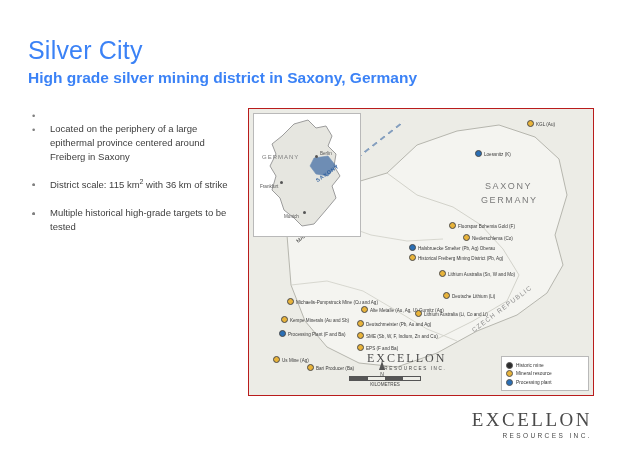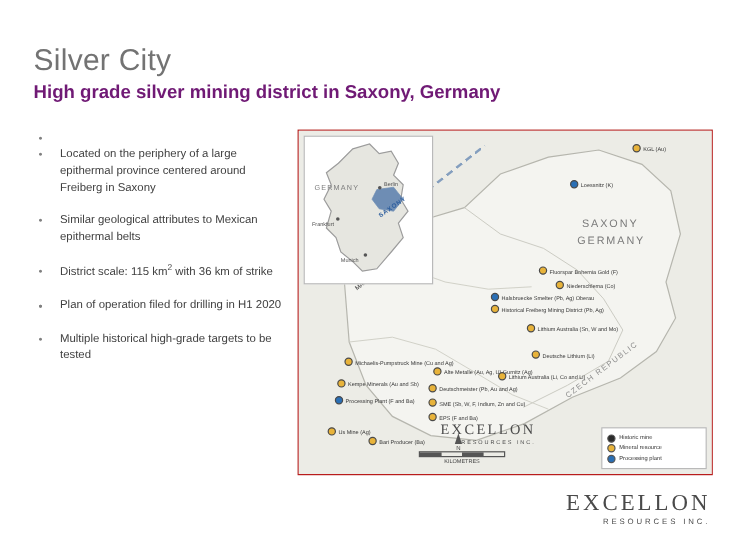--- a/index.html
+++ b/index.html
@@ -19,30 +19,30 @@
     left: 0; top: 0;
     width: 620px;
     height: 465px;
     background: #ffffff;
   }
   .title {
     position: absolute;
     left: 28px;
     top: 36px;
     font-size: 25px;
-    color: #737373;
+    color: #3b82f6;
     letter-spacing: 0.2px;
   }
   .subtitle {
     position: absolute;
     left: 28px;
     top: 69px;
     font-size: 15.5px;
     font-weight: bold;
-    color: #701a75;
+    color: #3b82f6;
   }
   .bullets {
     position: absolute;
     left: 26px;
     top: 108px;
     width: 212px;
   }
   .bullet {
     position: relative;
     padding-left: 24px;
@@ -301,32 +301,30 @@
   <div class="bullets">
     <div class="bullet">
       <span class="dot">•</span>
     </div>
     <div class="bullet">
       <span class="dot">•</span>
       <span>Located on the periphery of a large epithermal province centered around Freiberg in Saxony</span>
     </div>
     <div class="bullet">
       <span class="dot">•</span>
-      <span>Similar geological attributes to Mexican epithermal belts</span>
     </div>
     <div class="bullet">
       <span class="dot">•</span>
       <span>District scale: 115 km</span><span class="sup">2</span><span>  with 36 km of strike</span>
     </div>
     <div class="bullet">
       <span class="dot">•</span>
     </div>
     <div class="bullet">
       <span class="dot">•</span>
-      <span>Plan of operation filed for drilling in H1 2020</span>
     </div>
     <div class="bullet">
       <span class="dot">•</span>
       <span>Multiple historical high-grade targets to be tested</span>
     </div>
   </div>
 
   <div class="map">
     <div class="map-bg-land"></div>
 

